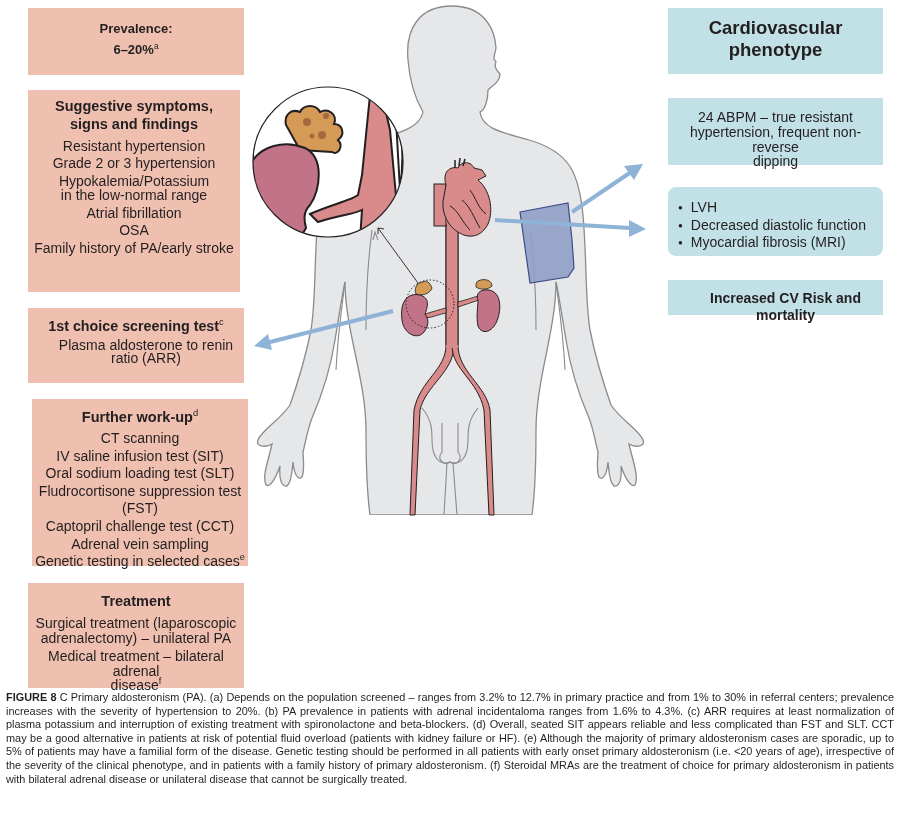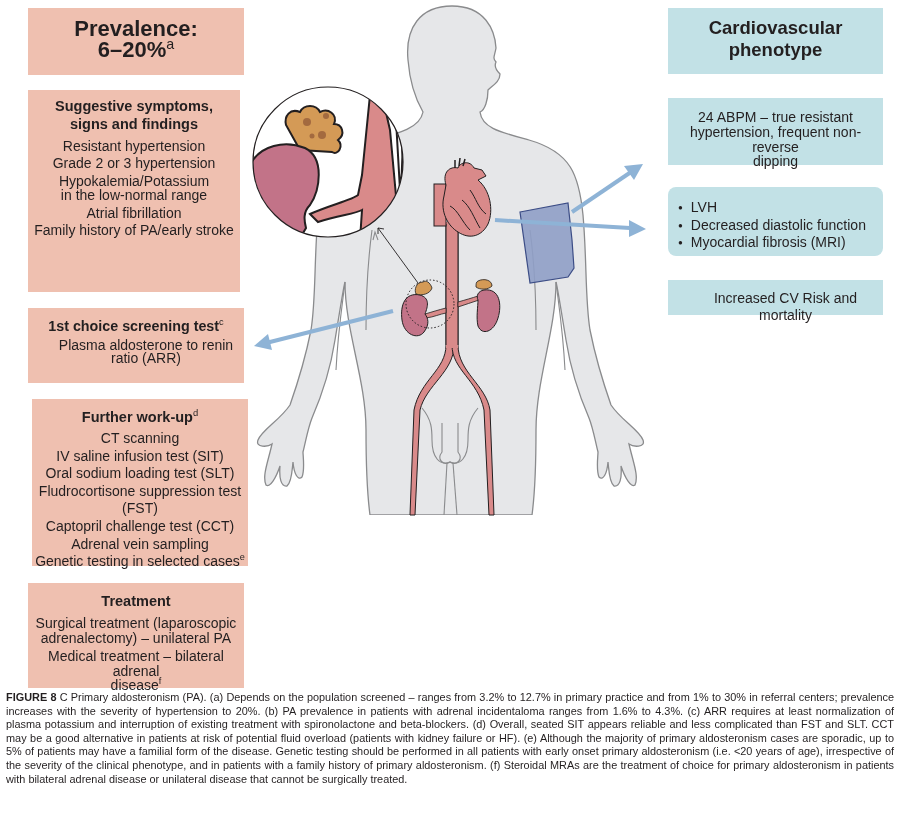--- a/index.html
+++ b/index.html
@@ -7,21 +7,21 @@
          font-family: "Liberation Sans", sans-serif; color: #231f20; }
   .box { position: absolute; box-sizing: border-box; text-align: center; }
   .pink { background: #efc0b0; }
   .blue { background: #c2e1e6; margin-left: 12px; }
   .box h2 { margin: 0; font-weight: bold; color: #231f20; }
   .box .items { font-size: 14px; line-height: 17px; }
   .box .items div { white-space: pre-line; }
   sup { font-size: 65%; font-weight: normal; line-height: 0; }
 
   #prev { left: 28px; top: 8px; width: 216px; height: 67px; padding-top: 10px; }
-  #prev h2 { font-size: 22px; line-height: 21px; }
+  #prev h2 { font-size: 13px; line-height: 21px; }
 
   #symp { left: 28px; top: 90px; width: 212px; height: 202px; padding-top: 8px; }
   #symp h2 { font-size: 14.5px; line-height: 17.5px; margin-bottom: 5px; }
   #symp .items { line-height: 17.4px; }
   #symp .items div.two { line-height: 14.5px; margin: 1px 0 2px 0; }
 
   #screen { left: 28px; top: 308px; width: 216px; height: 75px; padding-top: 10px; }
   #screen h2 { font-size: 14.3px; line-height: 17px; margin-bottom: 4px; }
   #screen .items { line-height: 13px; padding-left: 20px; }
 
@@ -38,21 +38,21 @@
   #cvp h2 { font-size: 18.5px; line-height: 22px; }
 
   #abpm { left: 656px; top: 98px; width: 215px; height: 67px; padding-top: 12px; }
   #abpm .items { line-height: 14.8px; }
 
   #lvh { left: 656px; top: 187px; width: 215px; height: 69px; padding: 12px 16px 0 10px; text-align: left; border-radius: 8px; }
   #lvh .items { line-height: 17.6px; }
   #lvh .items div::before { content: "\25CF"; font-size: 8px; margin-right: 8px; vertical-align: 2px; }
 
   #risk { left: 656px; top: 280px; width: 215px; height: 35px; padding-top: 10px; }
-  #risk .items { font-weight: normal; padding-left: 20px; }
+  #risk .items { font-weight: bold; padding-left: 20px; }
 
   #figure { position: absolute; left: 0; top: 0; width: 900px; height: 690px; pointer-events: none; }
 
   #caption { position: absolute; left: 6px; top: 691px; width: 888px;
              font-size: 10.9px; line-height: 13.6px; text-align: justify; color: #231f20; }
   #caption .fig-label { font-weight: bold; }
 </style>
 </head>
 <body>
 
@@ -182,20 +182,21 @@
   <h2>
     <div>Suggestive symptoms,</div>
     <div>signs and findings</div>
   </h2>
   <div class="items">
     <div>Resistant hypertension</div>
     <div>Grade 2 or 3 hypertension</div>
     <div class="two">Hypokalemia/Potassium
 in the low-normal range</div>
     <div>Atrial fibrillation</div>
+    <div>OSA</div>
     <div>Family history of PA/early stroke</div>
   </div>
 </div>
 
 <div id="screen" class="box pink">
   <h2><span>1st choice screening test</span><sup>c</sup></h2>
   <div class="items">
     <div>Plasma aldosterone to renin
 ratio (ARR)</div>
   </div>

